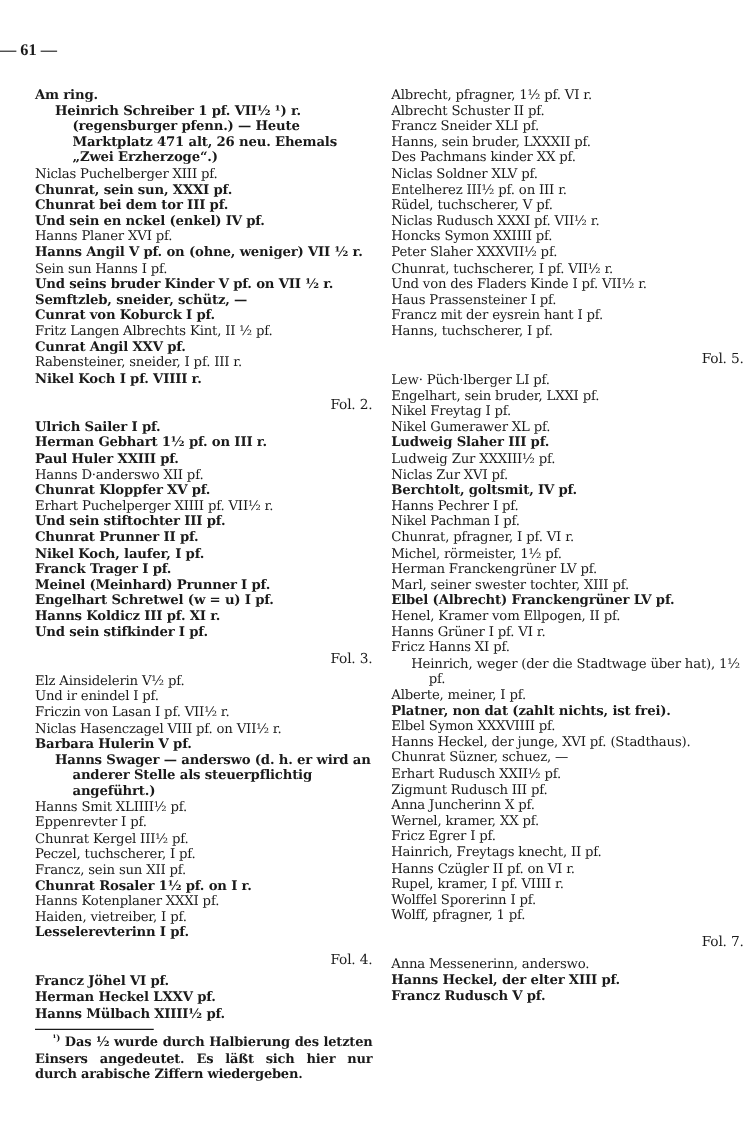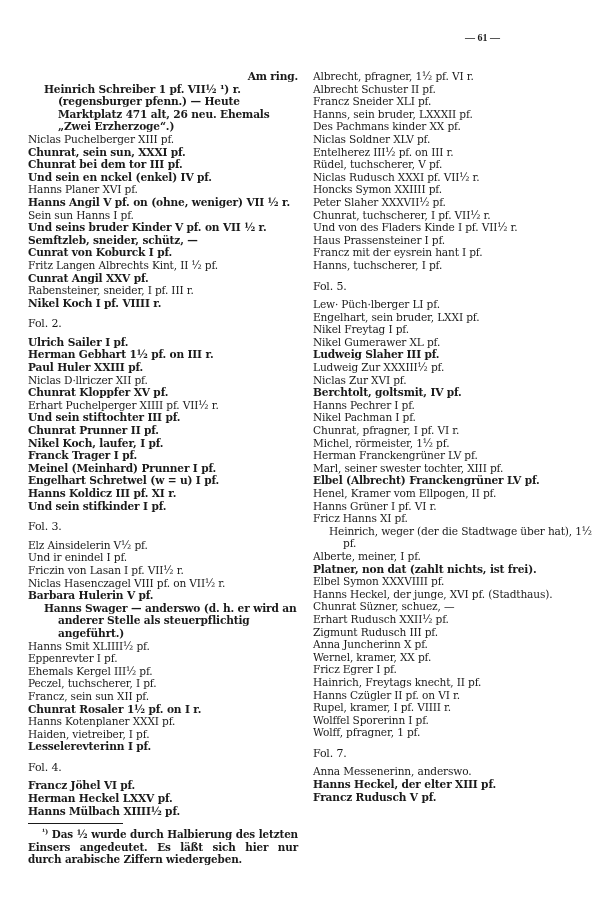--- a/index.html
+++ b/index.html
@@ -4,36 +4,36 @@
 <style>
   html, body { margin: 0; padding: 0; }
   body {
     width: 600px; height: 917px; overflow: hidden;
     background: #ffffff; color: #1a1a1a;
     font-family: "DejaVu Serif", serif;
     position: relative;
   }
   .page-number {
     position: absolute; top: 32px; left: 0; width: 500px;
-    text-align: right; font-size: 10px; font-weight: bold;
+    text-align: left; font-size: 13px; font-weight: bold;
     font-family: "Liberation Serif", serif;
   }
   .col {
     position: absolute; top: 70px;
     font-size: 10.6px; line-height: 12.6px;
     letter-spacing: -0.15px;
   }
   .col.left { left: 28px; width: 270px; }
   .col.right { left: 313px; width: 282px; }
   .heading {
-    text-align: right; font-weight: bold;
+    text-align: left; font-weight: bold;
     margin: 0; padding: 0;
   }
   .fol {
-    text-align: left; font-size: 11px;
+    text-align: right; font-size: 11px;
     margin: 9px 0 5px 0;
   }
   .entry { white-space: nowrap; }
   .entry.b { font-weight: bold; }
   .entry.wrap { white-space: normal; text-indent: 0; padding-left: 14px; text-indent: -14px; margin-left: 16px; }
   .footnote-rule {
     width: 95px; border-top: 1px solid #1a1a1a;
     margin: 6px 0 4px 0;
   }
   .footnote {
@@ -62,41 +62,41 @@
       <div class="entry b">Semftzleb, sneider, schütz, —</div>
       <div class="entry b">Cunrat von Koburck I pf.</div>
       <div class="entry">Fritz Langen Albrechts Kint, II ½ pf.</div>
       <div class="entry b">Cunrat Angil XXV pf.</div>
       <div class="entry">Rabensteiner, sneider, I pf. III r.</div>
       <div class="entry b">Nikel Koch I pf. VIIII r.</div>
       <div class="fol">Fol. 2.</div>
       <div class="entry b">Ulrich Sailer I pf.</div>
       <div class="entry b">Herman Gebhart 1½ pf. on III r.</div>
       <div class="entry b">Paul Huler XXIII pf.</div>
-      <div class="entry">Niclas D·llriczer XII pf.</div>
+      <div class="entry">Hanns D·anderswo XII pf.</div>
       <div class="entry b">Chunrat Kloppfer XV pf.</div>
       <div class="entry">Erhart Puchelperger XIIII pf. VII½ r.</div>
       <div class="entry b">Und sein stiftochter III pf.</div>
       <div class="entry b">Chunrat Prunner II pf.</div>
       <div class="entry b">Nikel Koch, laufer, I pf.</div>
       <div class="entry b">Franck Trager I pf.</div>
       <div class="entry b">Meinel (Meinhard) Prunner I pf.</div>
       <div class="entry b">Engelhart Schretwel (w = u) I pf.</div>
       <div class="entry b">Hanns Koldicz III pf. XI r.</div>
       <div class="entry b">Und sein stifkinder I pf.</div>
       <div class="fol">Fol. 3.</div>
       <div class="entry">Elz Ainsidelerin V½ pf.</div>
       <div class="entry">Und ir enindel I pf.</div>
       <div class="entry">Friczin von Lasan I pf. VII½ r.</div>
       <div class="entry">Niclas Hasenczagel VIII pf. on VII½ r.</div>
       <div class="entry b">Barbara Hulerin V pf.</div>
       <div class="entry b wrap">Hanns Swager — anderswo (d. h. er wird an anderer Stelle als steuerpflichtig angeführt.)</div>
       <div class="entry">Hanns Smit XLIIII½ pf.</div>
       <div class="entry">Eppenrevter I pf.</div>
-      <div class="entry">Ehemals Kergel III½ pf.</div>
+      <div class="entry">Chunrat Kergel III½ pf.</div>
       <div class="entry">Peczel, tuchscherer, I pf.</div>
       <div class="entry">Francz, sein sun XII pf.</div>
       <div class="entry b">Chunrat Rosaler 1½ pf. on I r.</div>
       <div class="entry">Hanns Kotenplaner XXXI pf.</div>
       <div class="entry">Haiden, vietreiber, I pf.</div>
       <div class="entry b">Lesselerevterinn I pf.</div>
       <div class="fol">Fol. 4.</div>
       <div class="entry b">Francz Jöhel VI pf.</div>
       <div class="entry b">Herman Heckel LXXV pf.</div>
       <div class="entry b">Hanns Mülbach XIIII½ pf.</div>

